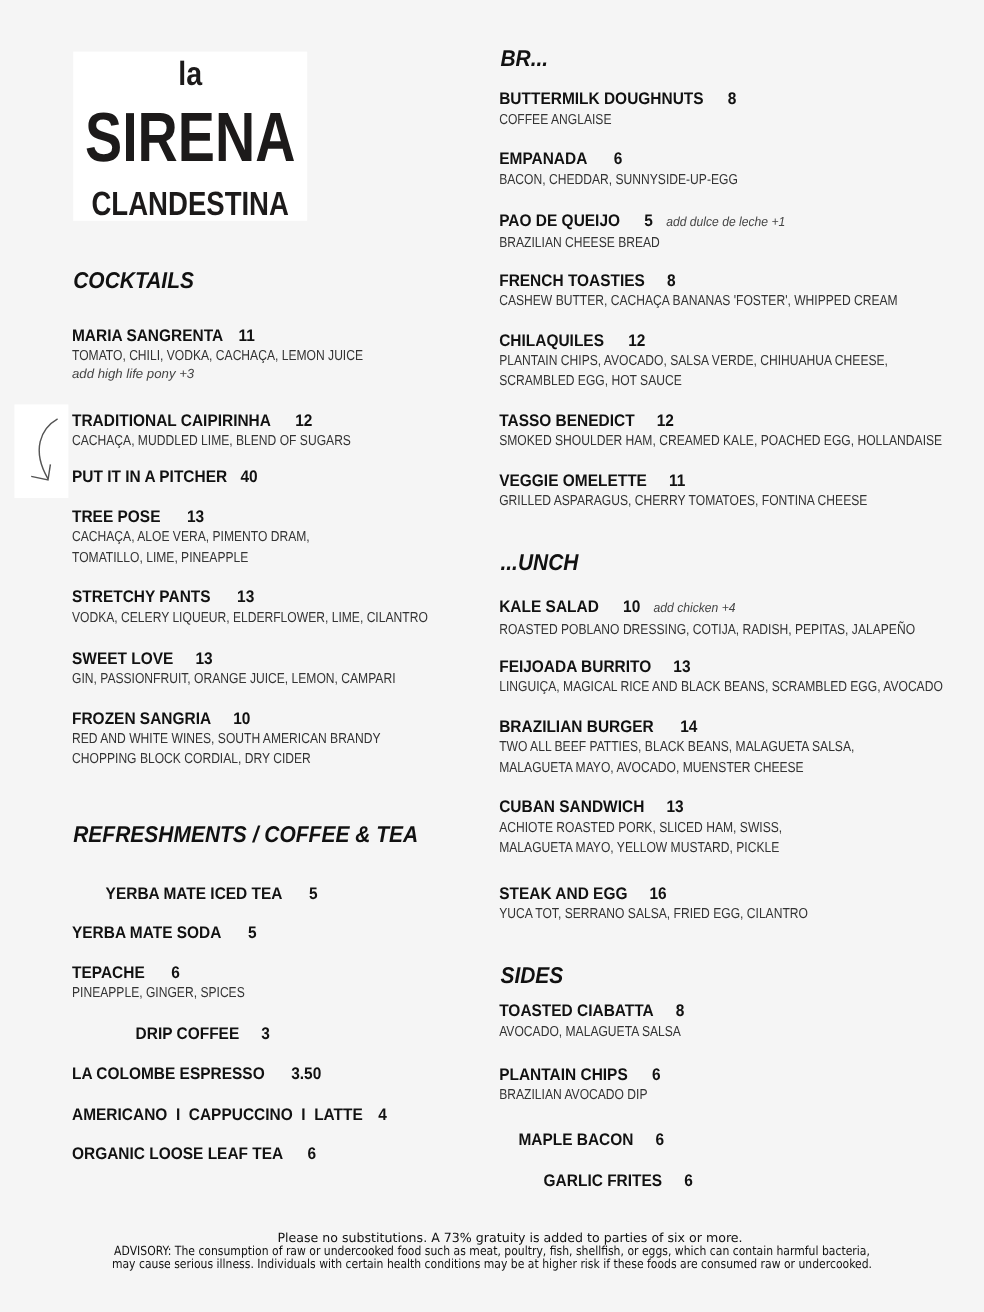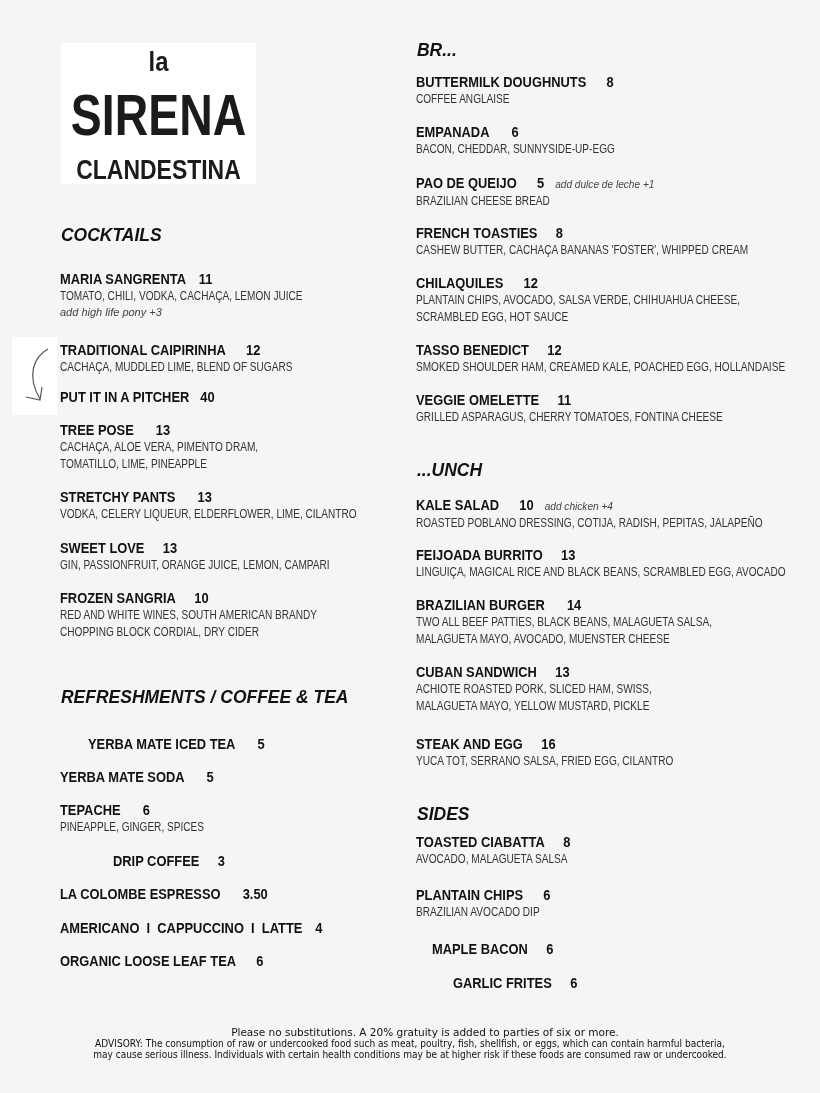--- a/index.html
+++ b/index.html
@@ -223,16 +223,16 @@
 
 <div class="item" style="left:416px; top:941px;padding-left:16px;">
   <span class="name-row"><span>MAPLE BACON</span><span class="price" style="margin-left:20px">6</span></span>
 </div>
 
 <div class="item" style="left:416px; top:975px;margin-left:37px;">
   <span class="name-row"><span>GARLIC FRITES</span><span class="price" style="margin-left:20px">6</span></span>
 </div>
 
 <div class="footer">
-  <div class="line1">Please no substitutions. A 20% gratuity is added to parties of six or more.</div>
+  <div class="line1">Please no substitutions. A 73% gratuity is added to parties of six or more.</div>
   <div class="adv">ADVISORY: The consumption of raw or undercooked food such as meat, poultry, fish, shellfish, or eggs, which can contain harmful bacteria,</div>
   <div class="adv">may cause serious illness. Individuals with certain health conditions may be at higher risk if these foods are consumed raw or undercooked.</div>
 </div>
 
 </body></html>

